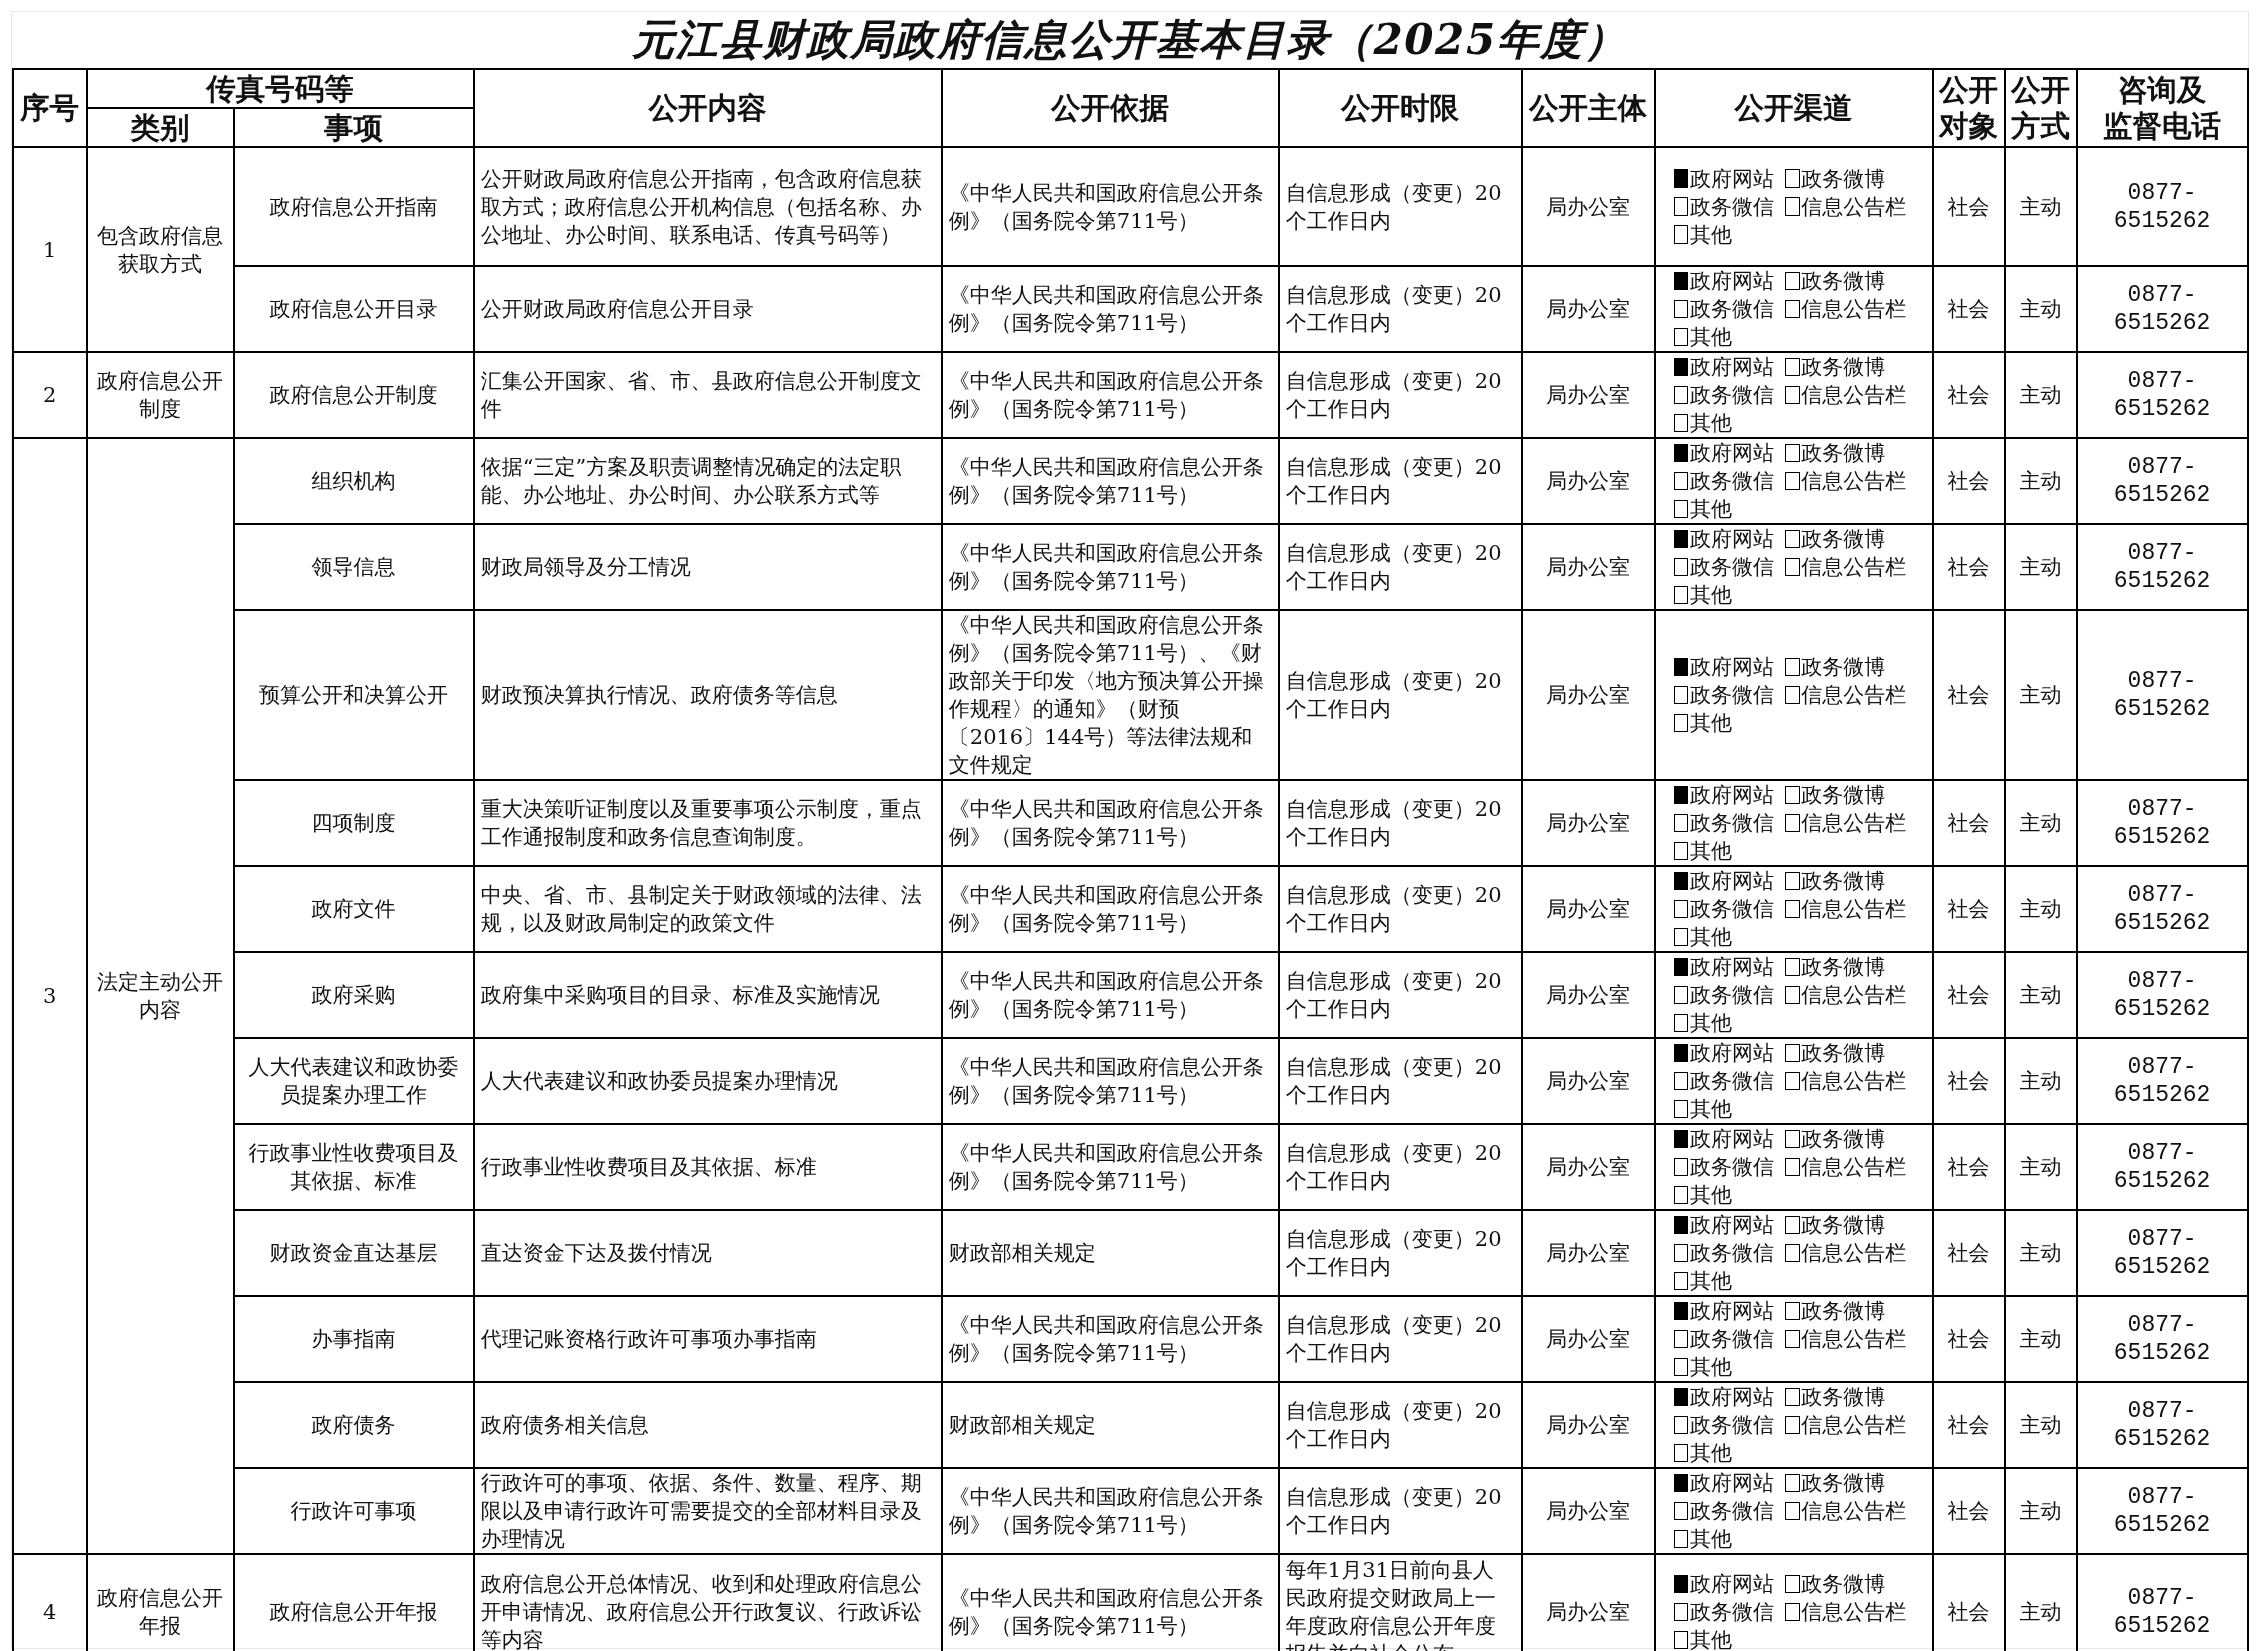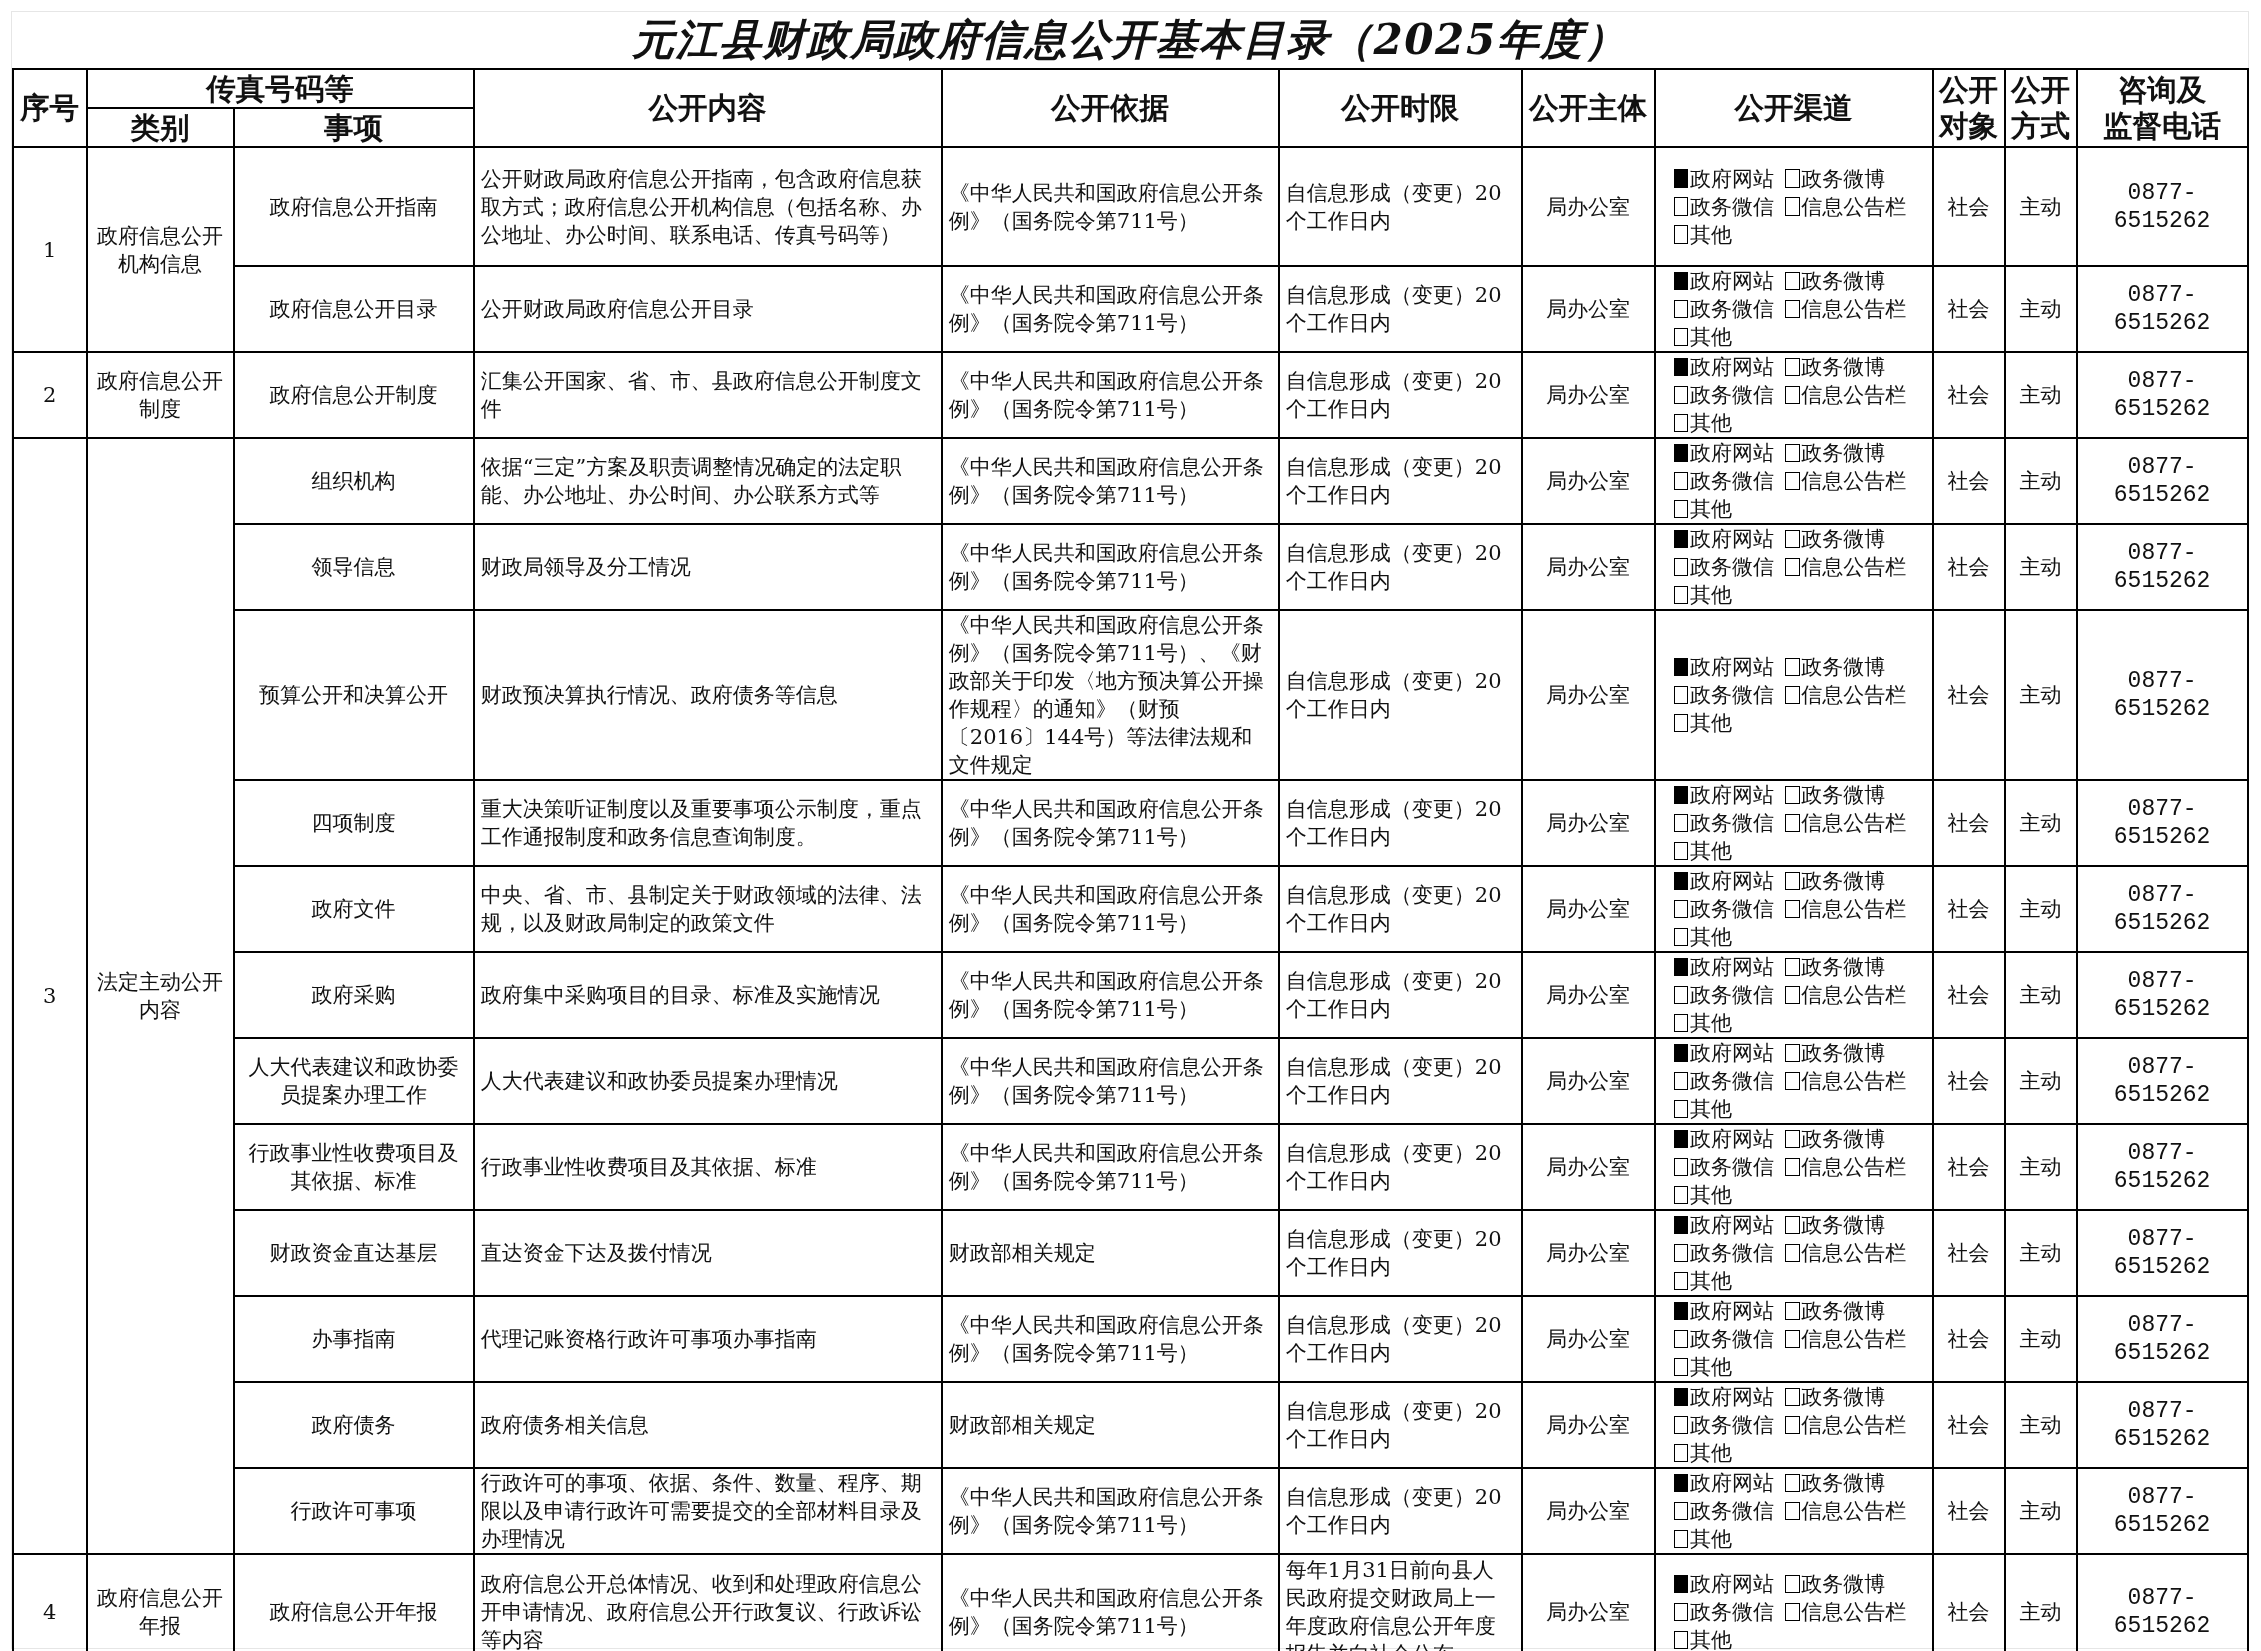--- a/index.html
+++ b/index.html
@@ -60,21 +60,21 @@
       <th rowspan="2"><span>咨询及</span><br><span>监督电话</span></th>
     </tr>
     <tr style="height:39px">
       <th>类别</th>
       <th>事项</th>
     </tr>
   </thead>
   <tbody id="catalog-body">
       <tr style="height: 119px;">
         <td class="c" rowspan="2">1</td>
-        <td class="c" rowspan="2">政府信息公开机构信息</td>
+        <td class="c" rowspan="2">包含政府信息获取方式</td>
         <td class="c">政府信息公开指南</td>
         <td class="l">公开财政局政府信息公开指南，包含政府信息获取方式；政府信息公开机构信息（包括名称、办公地址、办公时间、联系电话、传真号码等）</td>
         <td class="l">《中华人民共和国政府信息公开条例》（国务院令第711号）</td>
         <td class="l">自信息形成（变更）20个工作日内</td>
         <td class="c">局办公室</td>
         <td class="l chan">
           <span class="chan-row"><span class="opt"><span class="box checked"></span><span>政府网站</span></span><span class="opt"><span class="box"></span><span>政务微博</span></span></span>
           <span class="chan-row"><span class="opt"><span class="box"></span><span>政务微信</span></span><span class="opt"><span class="box"></span><span>信息公告栏</span></span></span>
           <span class="chan-row"><span class="opt"><span class="box"></span><span>其他</span></span></span>
         </td>

